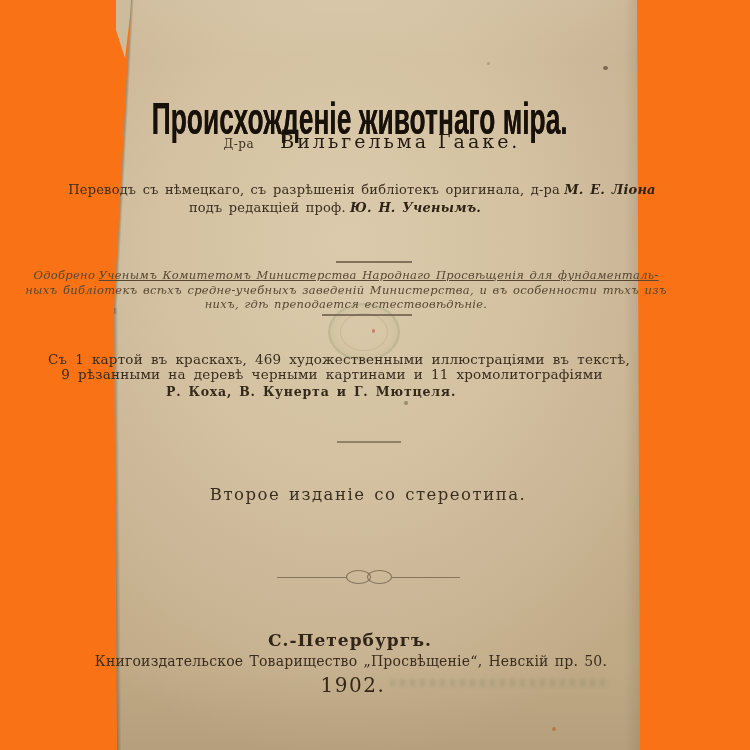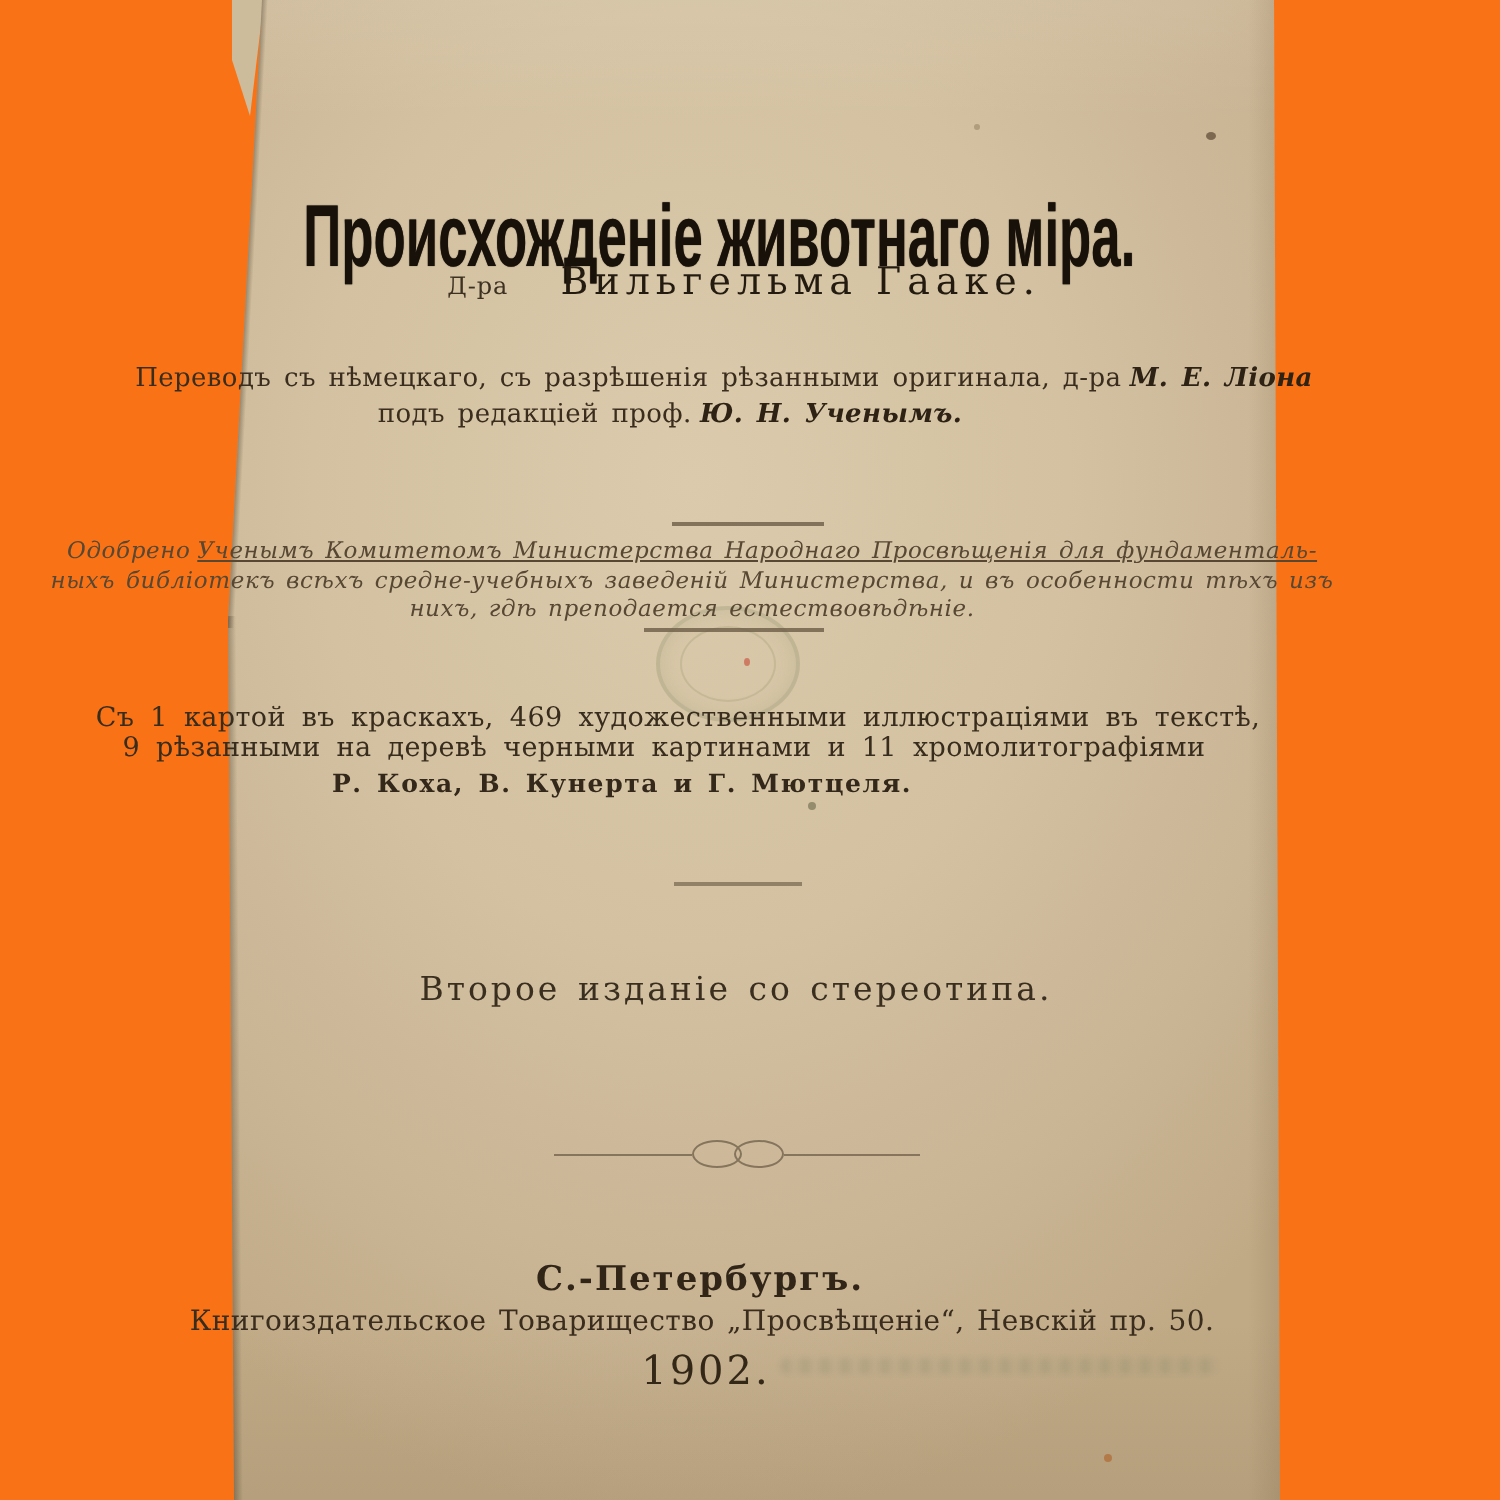--- a/index.html
+++ b/index.html
@@ -143,21 +143,21 @@
     <div class="speck s4"></div>
   </div>
 
   <h1 class="tb title"><span class="squeeze">Происхожденіе животнаго міра.</span></h1>
 
   <div class="tb author">
     <span class="prefix">Д-ра</span><span class="name">Вильгельма Гааке.</span>
   </div>
 
   <div class="tb transl1">
-    <span>Переводъ съ нѣмецкаго, съ разрѣшенія рѣзанными оригинала, д-ра</span><span class="bold-name">М. Е. Ліона</span>
+    <span>Переводъ съ нѣмецкаго, съ разрѣшенія библіотекъ оригинала, д-ра</span><span class="bold-name">М. Е. Ліона</span>
   </div>
   <div class="tb transl2">
     <span>подъ редакціей проф.</span><span class="bold-name">Ю. Н. Ученымъ.</span>
   </div>
 
   <div class="rule r1"></div>
 
   <div class="tb approval appr1">
     <span class="lead">Одобрено</span><span class="rest">Ученымъ Комитетомъ Министерства Народнаго Просвѣщенія для фундаменталь-</span>
   </div>

